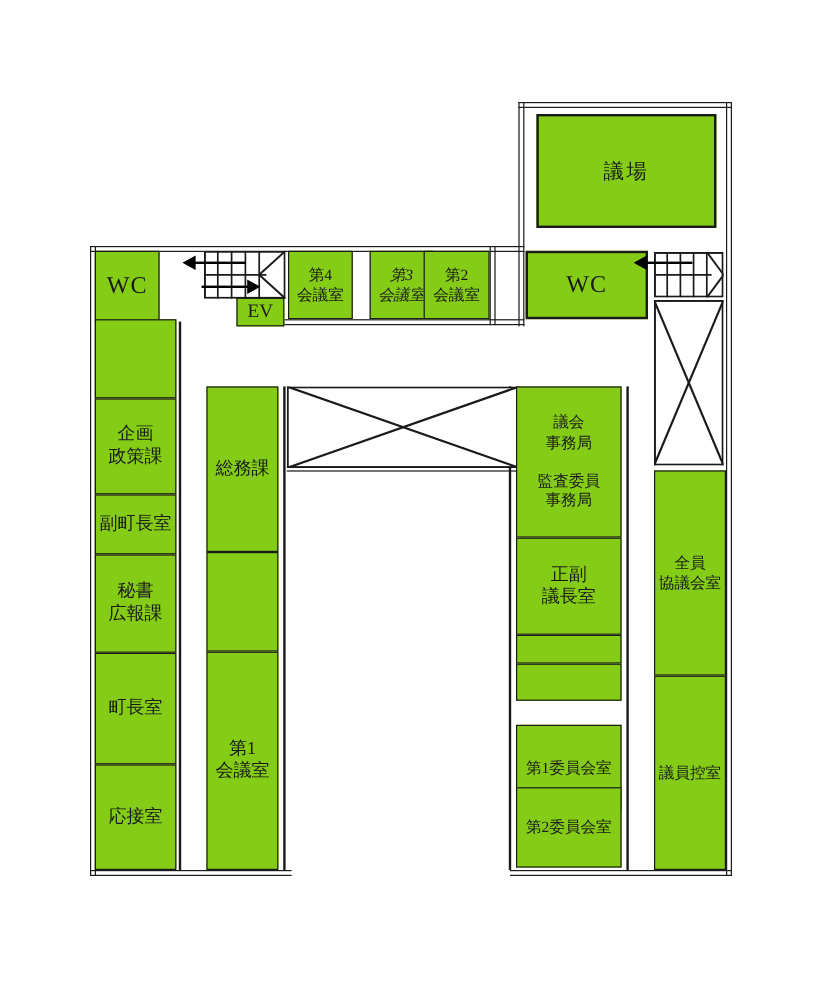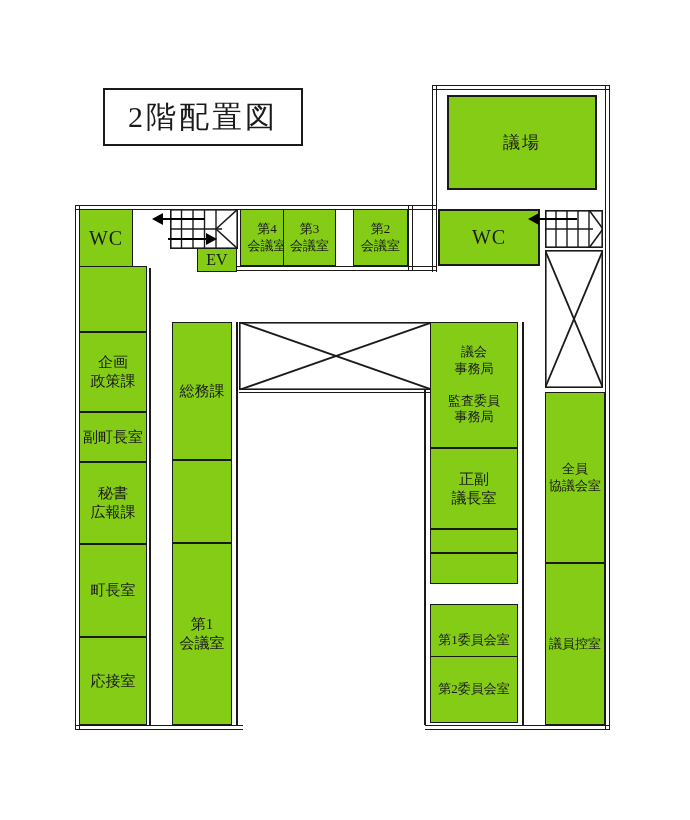--- a/index.html
+++ b/index.html
@@ -22,23 +22,20 @@
   .shaft{height:2px;background:#000;}
   .head-left{width:0;height:0;border-top:6px solid transparent;border-bottom:6px solid transparent;border-right:11px solid #000;}
   .head-right{width:0;height:0;border-top:6px solid transparent;border-bottom:6px solid transparent;border-left:11px solid #000;}
   svg{display:block;}
 </style>
 </head>
 <body>
 
 <div class="canvas">
 
-  <div class="abs title-box" style="left:103px;top:88px;width:200px;height:58px;">
-    <span class="lbl">2階配置図</span>
-  </div>
 
   <div class="abs dwall-h" style="left:75px;top:205px;width:362px;height:5px;"></div>
   <div class="abs dwall-v" style="left:75px;top:205px;width:5px;height:525px;"></div>
   <div class="abs dwall-h" style="left:75px;top:725px;width:168px;height:5px;"></div>
   <div class="abs dwall-h" style="left:237px;top:266px;width:200px;height:5px;"></div>
   <div class="abs dwall-v" style="left:408px;top:205px;width:5px;height:66px;"></div>
   <div class="abs dwall-h" style="left:432px;top:85px;width:178px;height:5px;"></div>
   <div class="abs dwall-v" style="left:432px;top:85px;width:5px;height:187px;"></div>
   <div class="abs dwall-v" style="left:605px;top:85px;width:5px;height:645px;"></div>
   <div class="abs dwall-h" style="left:425px;top:725px;width:185px;height:5px;"></div>
@@ -53,21 +50,21 @@
     <span class="lbl lbl-wc">WC</span>
   </div>
   <div class="abs room" style="left:79px;top:266px;width:68px;height:66px;"></div>
   <div class="abs room" style="left:197px;top:248px;width:40px;height:24px;">
     <span class="lbl lbl-ev">EV</span>
   </div>
   <div class="abs room" style="left:240px;top:209px;width:54px;height:57px;">
     <span class="lbl">第4
 会議室</span>
   </div>
-  <div class="abs room" style="left:283px;top:209px;width:53px;height:57px;">
+  <div class="abs room" style="left:308px;top:209px;width:53px;height:57px;font-style:italic;">
     <span class="lbl">第3
 会議室</span>
   </div>
   <div class="abs room" style="left:353px;top:209px;width:55px;height:57px;">
     <span class="lbl">第2
 会議室</span>
   </div>
 
   <div class="abs room" style="left:447px;top:95px;width:150px;height:95px;border-width:2px;">
     <span class="lbl lbl-gijo">議場</span>

